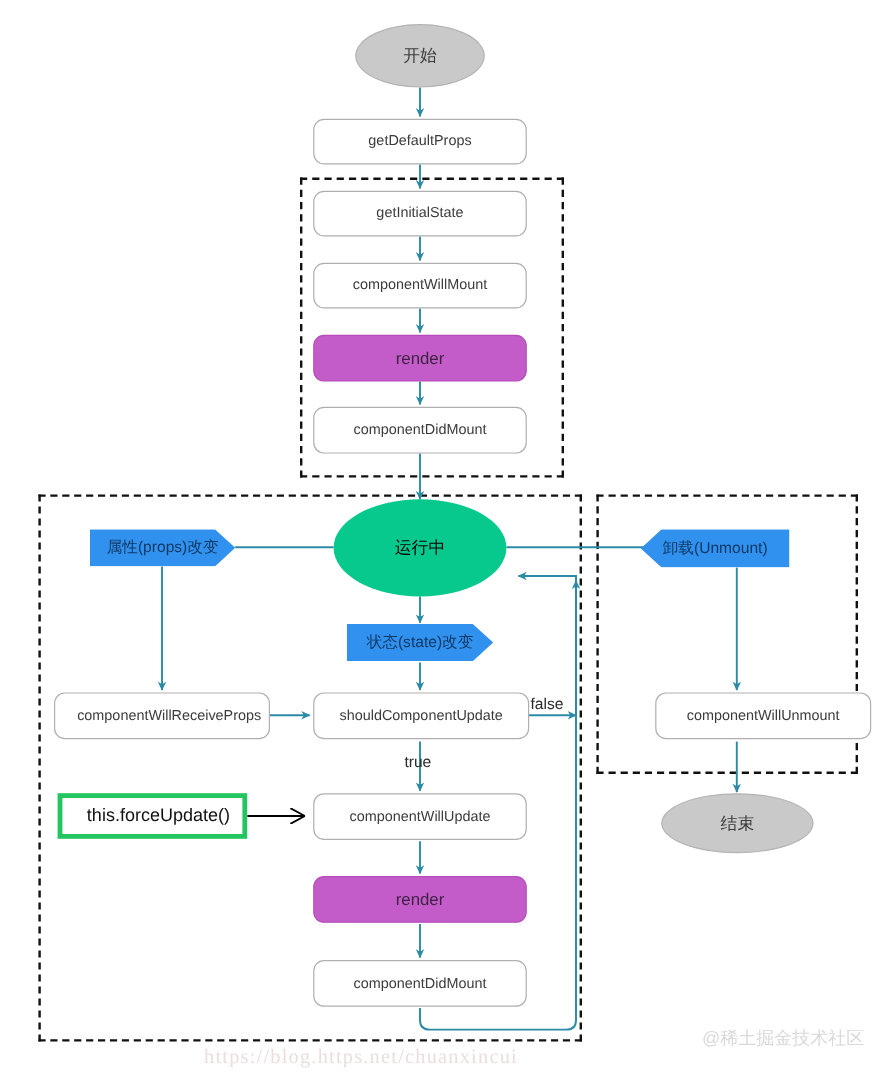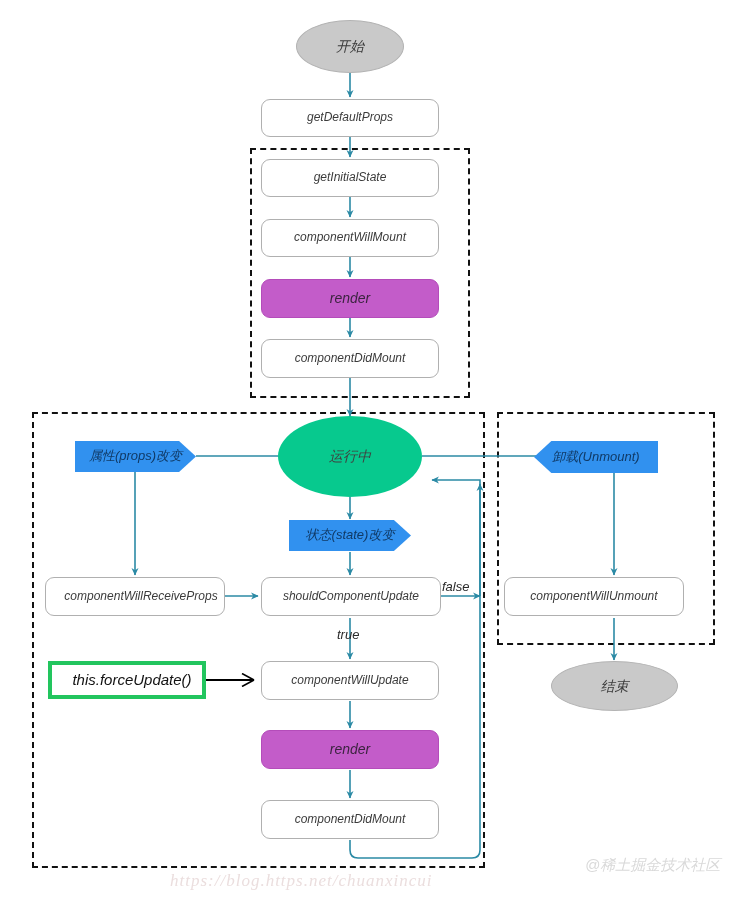--- a/index.html
+++ b/index.html
@@ -12,21 +12,20 @@
     height: 900px;
     position: relative;
     font-family: "Liberation Sans", "DejaVu Sans", sans-serif;
     overflow: hidden;
   }
   #stage {
     position: absolute;
     left: 0; top: 0;
     width: 740px;
     height: 742px;
-    font-style: italic;
   }
   svg.layer {
     position: absolute;
     left: 0; top: 0;
     width: 740px;
     height: 900px;
     pointer-events: none;
   }
   .node {
     position: absolute;
@@ -60,21 +59,21 @@
     border: 1px solid #b3b3b3;
     border-radius: 50%;
     font-size: 14px;
     color: #3b3b3b;
   }
   
   .running {
     background: #07c98e;
     border-radius: 50%;
     font-size: 14px;
-    color: #404040;
+    color: #000000;
   }
   
   .code {
     background: #ffffff;
     border: 4px solid #22c55e;
     border-radius: 0;
     font-size: 15px;
     color: #111111;
     padding-left: 10px;
   }
@@ -263,21 +262,21 @@
   </div>
 
   <div class="node render" style="left:261px; top:730px; width:178px; height:39px;">
     <span>render</span>
   </div>
 
   <div class="node proc" style="left:261px; top:800px; width:178px; height:39px;">
     <span>componentDidMount</span>
   </div>
 
-  <div class="node proc" style="left:504px; top:577px; width:180px; height:39px;">
+  <div class="node proc" style="left:546px; top:577px; width:180px; height:39px;">
     <span>componentWillUnmount</span>
   </div>
 
   <div class="node term" style="left:551px; top:661px; width:127px; height:50px;">
     <span>结束</span>
   </div>
 
   <div class="edge-label" style="left:442px; top:579px;">false</div>
   <div class="edge-label" style="left:337px; top:627px;">true</div>
 

